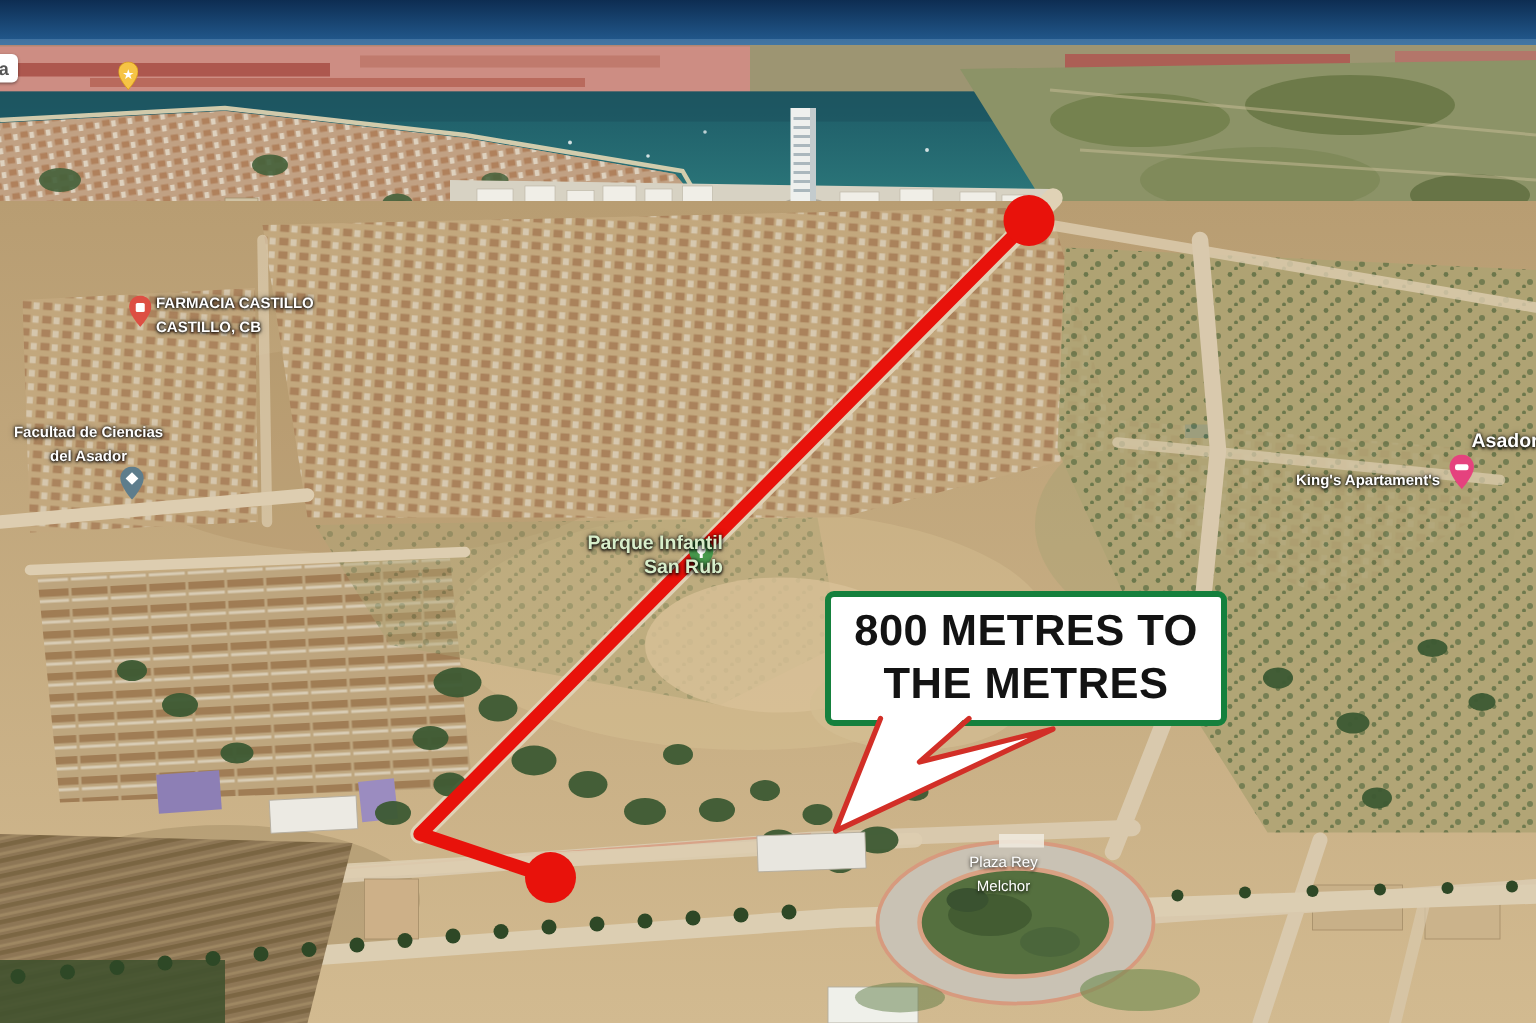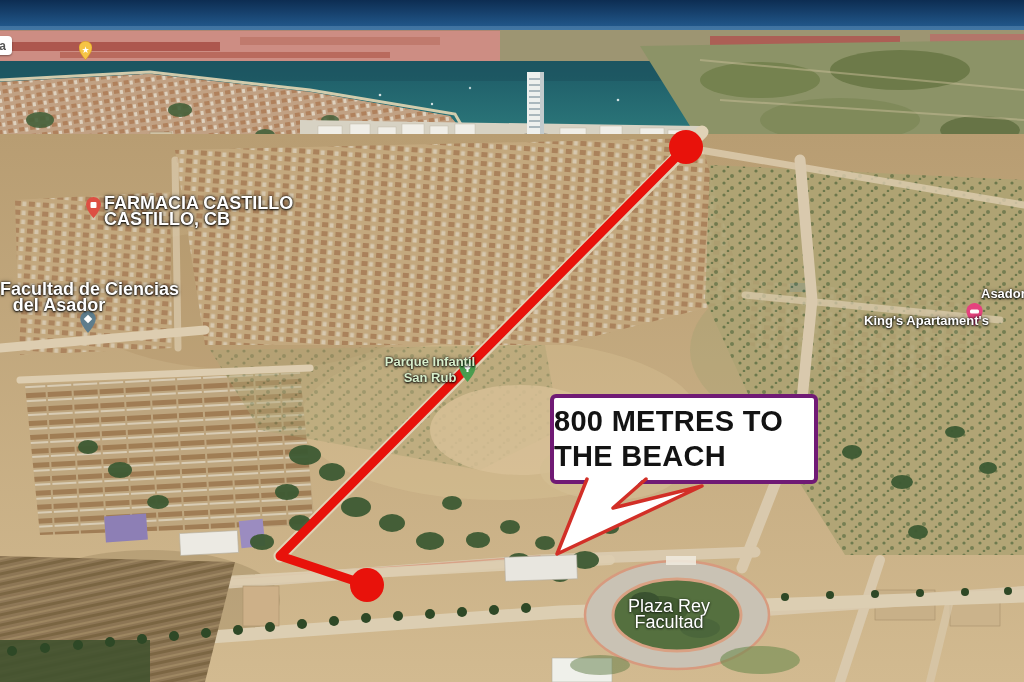--- a/index.html
+++ b/index.html
@@ -1,32 +1,32 @@
 <!DOCTYPE html>
 <html><head>
 <meta charset="utf-8">
 <style>
   html,body{margin:0;padding:0;background:#222;}
   #stage{position:relative;width:1024px;height:682px;overflow:hidden;
          font-family:"Liberation Sans",sans-serif;background:#c3a87e;}
   #stage svg{position:absolute;left:0;top:0;}
   .lyr{pointer-events:none;}
-  .map-label{position:absolute;color:#fff;font-size:18px;font-weight:700;
+  .map-label{position:absolute;color:#fff;font-size:10px;font-weight:700;
     line-height:16px;white-space:nowrap;z-index:12;
     text-shadow:0 0 2px rgba(0,0,0,.9),0 1px 2px rgba(0,0,0,.85),0 0 4px rgba(0,0,0,.5);}
   .map-label span{display:block;}
   .soft{font-weight:400;text-shadow:0 1px 2px rgba(0,0,0,.6),0 0 3px rgba(0,0,0,.45);}
   .center{text-align:center;}
   #edge-chip{position:absolute;left:-7px;top:36px;width:19px;height:19px;z-index:12;
     background:#fff;border-radius:4px;box-shadow:0 1px 2px rgba(0,0,0,.4);
     color:#555;font-size:12px;font-weight:700;display:flex;align-items:center;
     justify-content:center;}
   #callout{position:absolute;left:550px;top:394px;width:268px;height:90px;
-    background:#ffffff;border:4px solid #701a75;border-radius:6px;z-index:20;
-    display:flex;flex-direction:column;align-items:flex-start;justify-content:center;
+    background:#ffffff;border:4px solid #15803d;border-radius:6px;z-index:20;
+    display:flex;flex-direction:column;align-items:center;justify-content:center;
     box-sizing:border-box;}
   #callout .c-line{font-size:29px;font-weight:700;letter-spacing:.3px;color:#131313;
     line-height:35px;text-align:center;}
   #tail-svg{z-index:21;}
   #overlay-svg{z-index:10;}
 </style>
 </head>
 <body>
 
 <div id="stage">
@@ -320,40 +320,40 @@
   <div class="map-label" style="left:104px;top:195px;">
     <span>FARMACIA CASTILLO</span>
     <span>CASTILLO, CB</span>
   </div>
 
   <div class="map-label center" style="left:0;top:281px;width:118px;">
     <span>Facultad de Ciencias</span>
     <span>del Asador</span>
   </div>
 
-  <div class="map-label center" style="left:378px;top:354px;width:104px;font-size:13px;color:#d8eecb;">
+  <div class="map-label center" style="left:378px;top:354px;width:104px;font-size:13px;color:#d8eecb;text-align:right;">
     <span>Parque Infantil</span>
     <span>San Rub</span>
   </div>
 
-  <div class="map-label" style="left:864px;top:313px;font-size:13px;">
+  <div class="map-label" style="left:864px;top:313px;font-size:10px;">
     <span>King's Apartament's</span>
   </div>
 
   <div class="map-label" style="left:981px;top:286px;font-size:13px;">
     <span>Asador</span>
   </div>
 
-  <div class="map-label center soft" style="left:617px;top:598px;width:104px;">
+  <div class="map-label center soft" style="left:617px;top:568px;width:104px;">
     <span>Plaza Rey</span>
-    <span>Facultad</span>
+    <span>Melchor</span>
   </div>
 
   <div id="callout">
     <div class="c-line">800 METRES TO</div>
-    <div class="c-line">THE BEACH</div>
+    <div class="c-line">THE METRES</div>
   </div>
   <svg id="tail-svg" class="lyr" width="1024" height="682" viewBox="0 0 1024 682">
     <path d="M588,476 L646,476 L613,508 L702,486 L557,554 Z" fill="#ffffff"></path>
     <path d="M646,479 L613,508 L702,486 L557,554 L587,479" fill="none" stroke="#d22f27" stroke-width="3.5" stroke-linejoin="round" stroke-linecap="round"></path>
   </svg>
 
 </div>
 
 </body></html>

